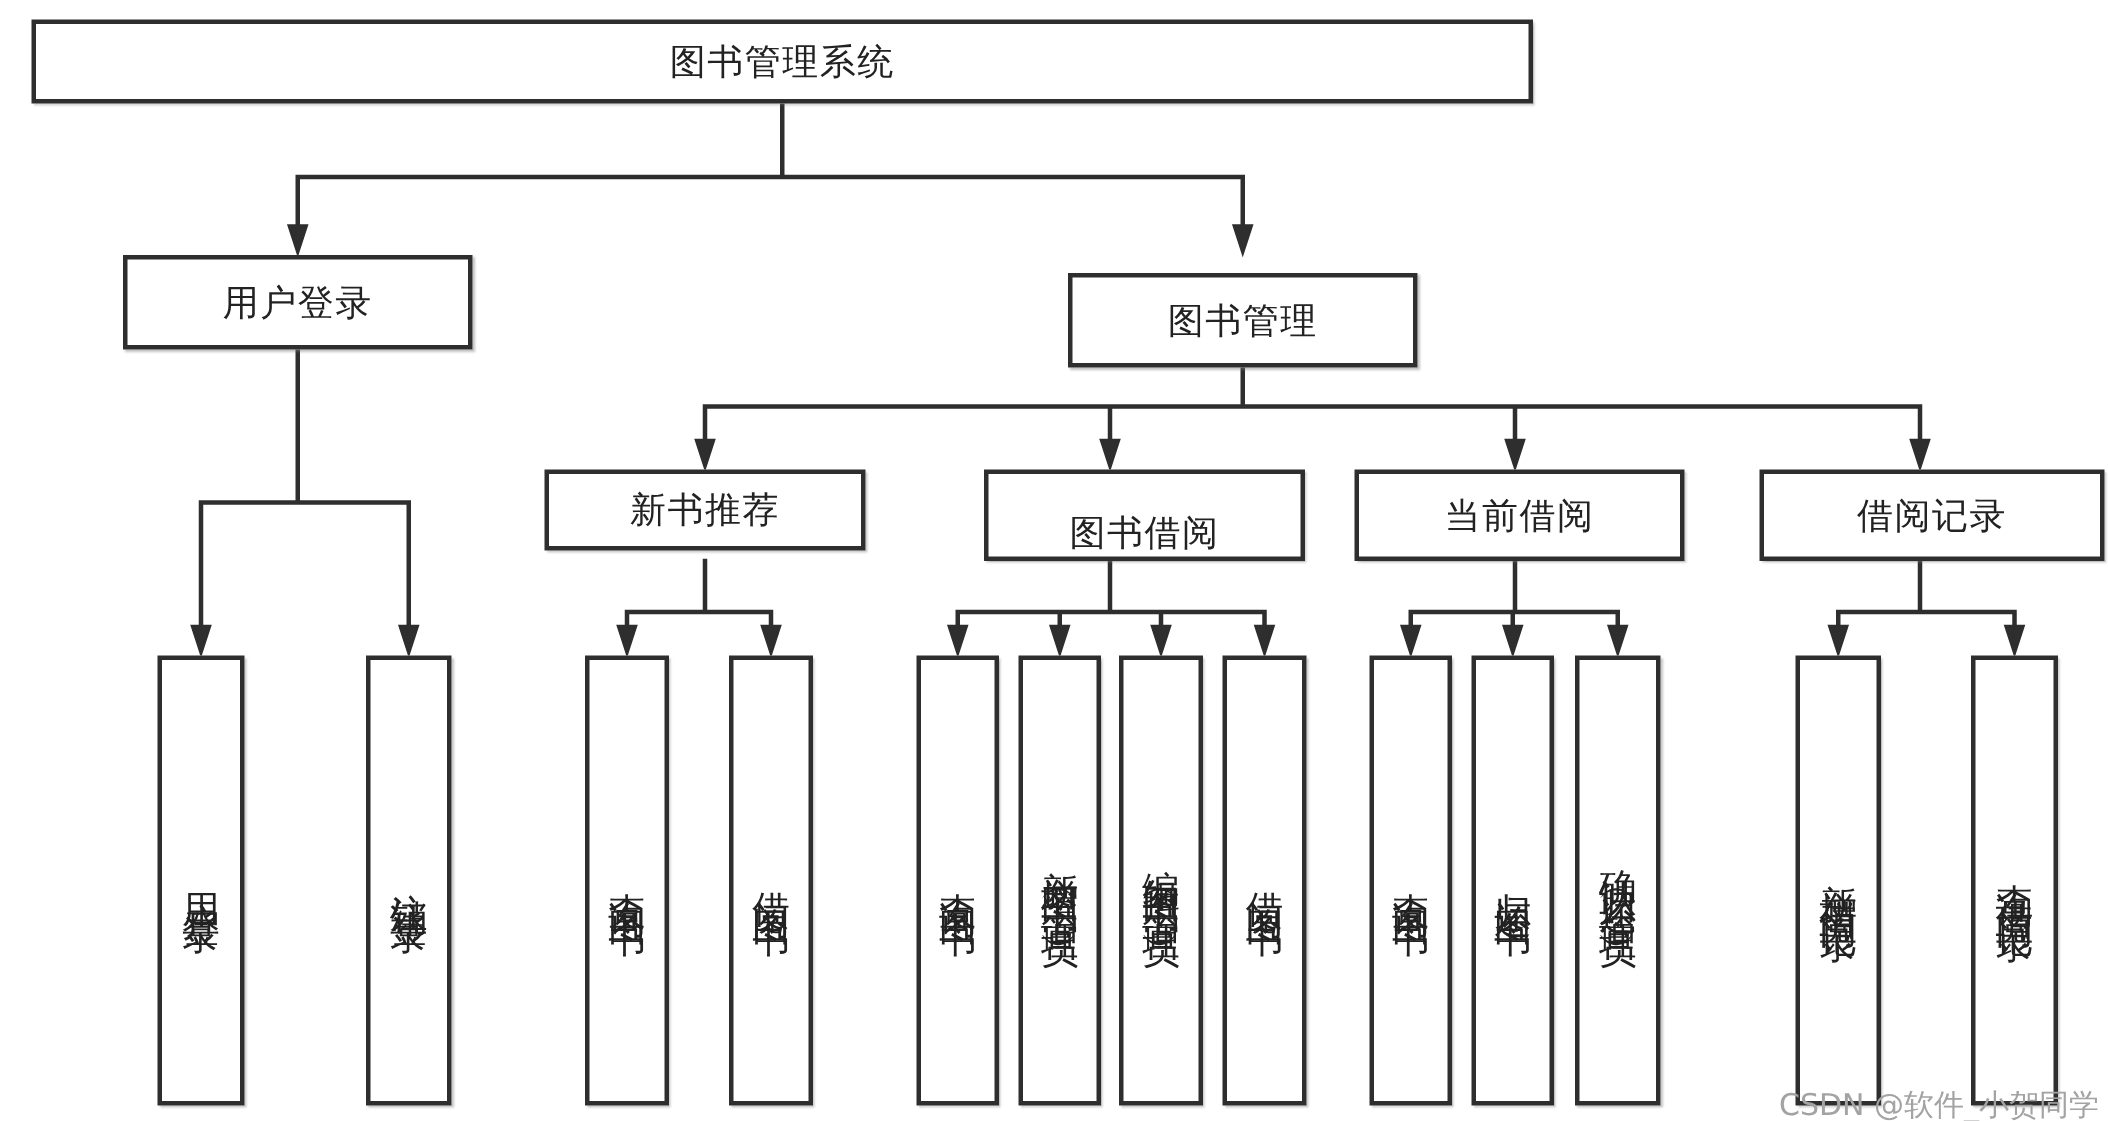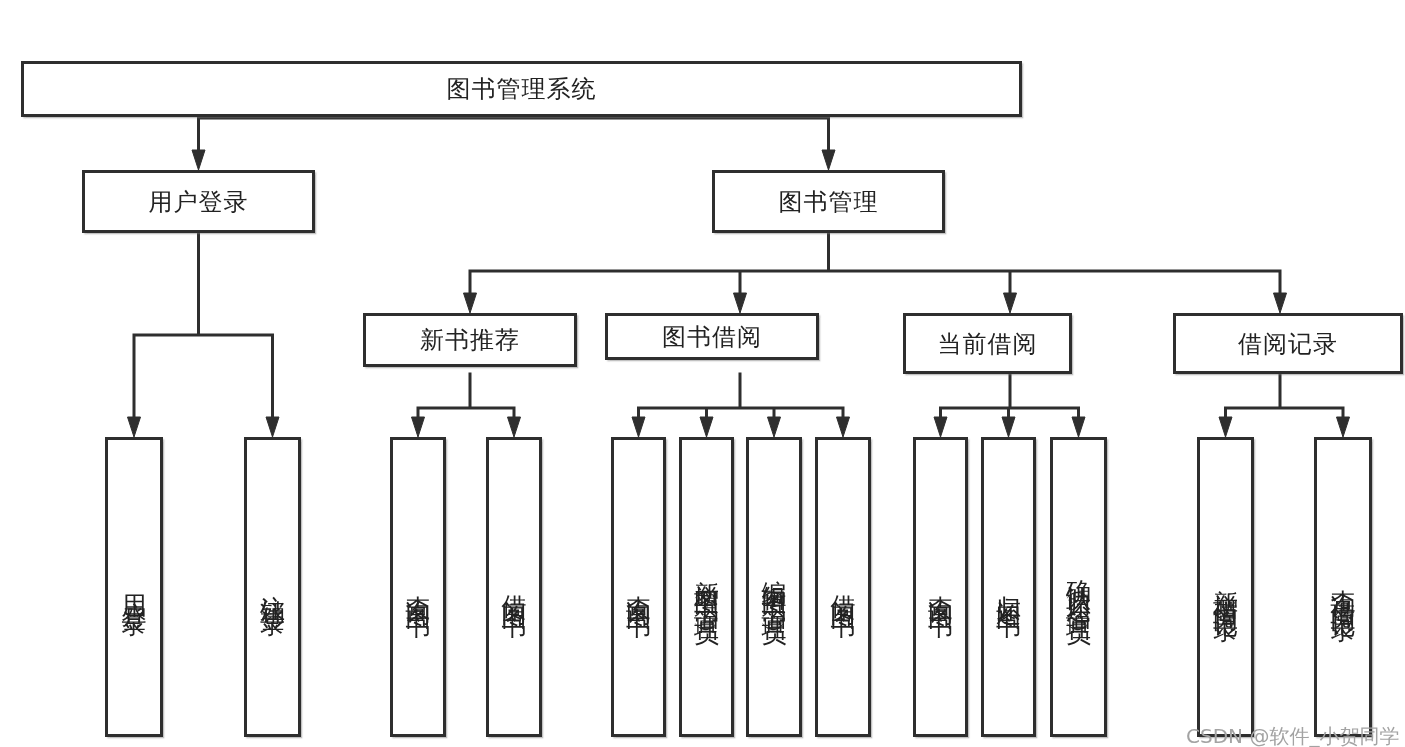--- a/index.html
+++ b/index.html
@@ -93,36 +93,36 @@
       <polygon points="843,437 836.5,417 849.5,417"></polygon>
       <path d="M 1010 374 V 408 M 940.5 408 H 1078.5 M 940.5 408 V 423 M 1008.5 408 V 423 M 1078.5 408 V 423"></path>
       <polygon points="940.5,437 934,417 947,417"></polygon>
       <polygon points="1008.5,437 1002,417 1015,417"></polygon>
       <polygon points="1078.5,437 1072,417 1085,417"></polygon>
       <path d="M 1280 374 V 408 M 1225.5 408 H 1343 M 1225.5 408 V 423 M 1343 408 V 423"></path>
       <polygon points="1225.5,437 1219,417 1232,417"></polygon>
       <polygon points="1343,437 1336.5,417 1349.5,417"></polygon>
     </svg>
   <div id="watermark" style="color: rgb(163, 163, 163);">CSDN @软件_小贺同学</div>
-<div class="node horizontal" style="left: 21px; top: 13px; width: 1001px; height: 56px; margin-top: 48px;">
+<div class="node horizontal" style="left: 21px; top: 13px; width: 1001px; height: 56px;">
       <span class="node-label">图书管理系统</span>
     </div>
     <div class="node horizontal" style="left: 82px; top: 170px; width: 233px; height: 63px;">
       <span class="node-label">用户登录</span>
     </div>
-    <div class="node horizontal" style="left: 712px; top: 170px; width: 233px; height: 63px;">
+    <div class="node horizontal" style="left: 712px; top: 182px; width: 233px; height: 63px;">
       <span class="node-label">图书管理</span>
     </div>
     <div class="node horizontal" style="left: 363px; top: 313px; width: 214px; height: 54px;">
       <span class="node-label">新书推荐</span>
     </div>
-    <div class="node horizontal" style="left: 605px; top: 313px; width: 214px; height: 47px;">
+    <div class="node horizontal" style="left: 656px; top: 313px; width: 214px; height: 61px; align-items: flex-end;">
       <span class="node-label">图书借阅</span>
     </div>
-    <div class="node horizontal" style="left: 903px; top: 313px; width: 169px; height: 61px;">
+    <div class="node horizontal" style="left: 903px; top: 313px; width: 220px; height: 61px;">
       <span class="node-label">当前借阅</span>
     </div>
     <div class="node horizontal" style="left: 1173px; top: 313px; width: 230px; height: 61px;">
       <span class="node-label">借阅记录</span>
     </div>
     <div class="node vertical" style="left: 105px; top: 437px; width: 58px; height: 300px;">
       <span class="node-label">用户登录</span>
     </div>
     <div class="node vertical" style="left: 244px; top: 437px; width: 57px; height: 300px;">
       <span class="node-label">注销登录</span>

